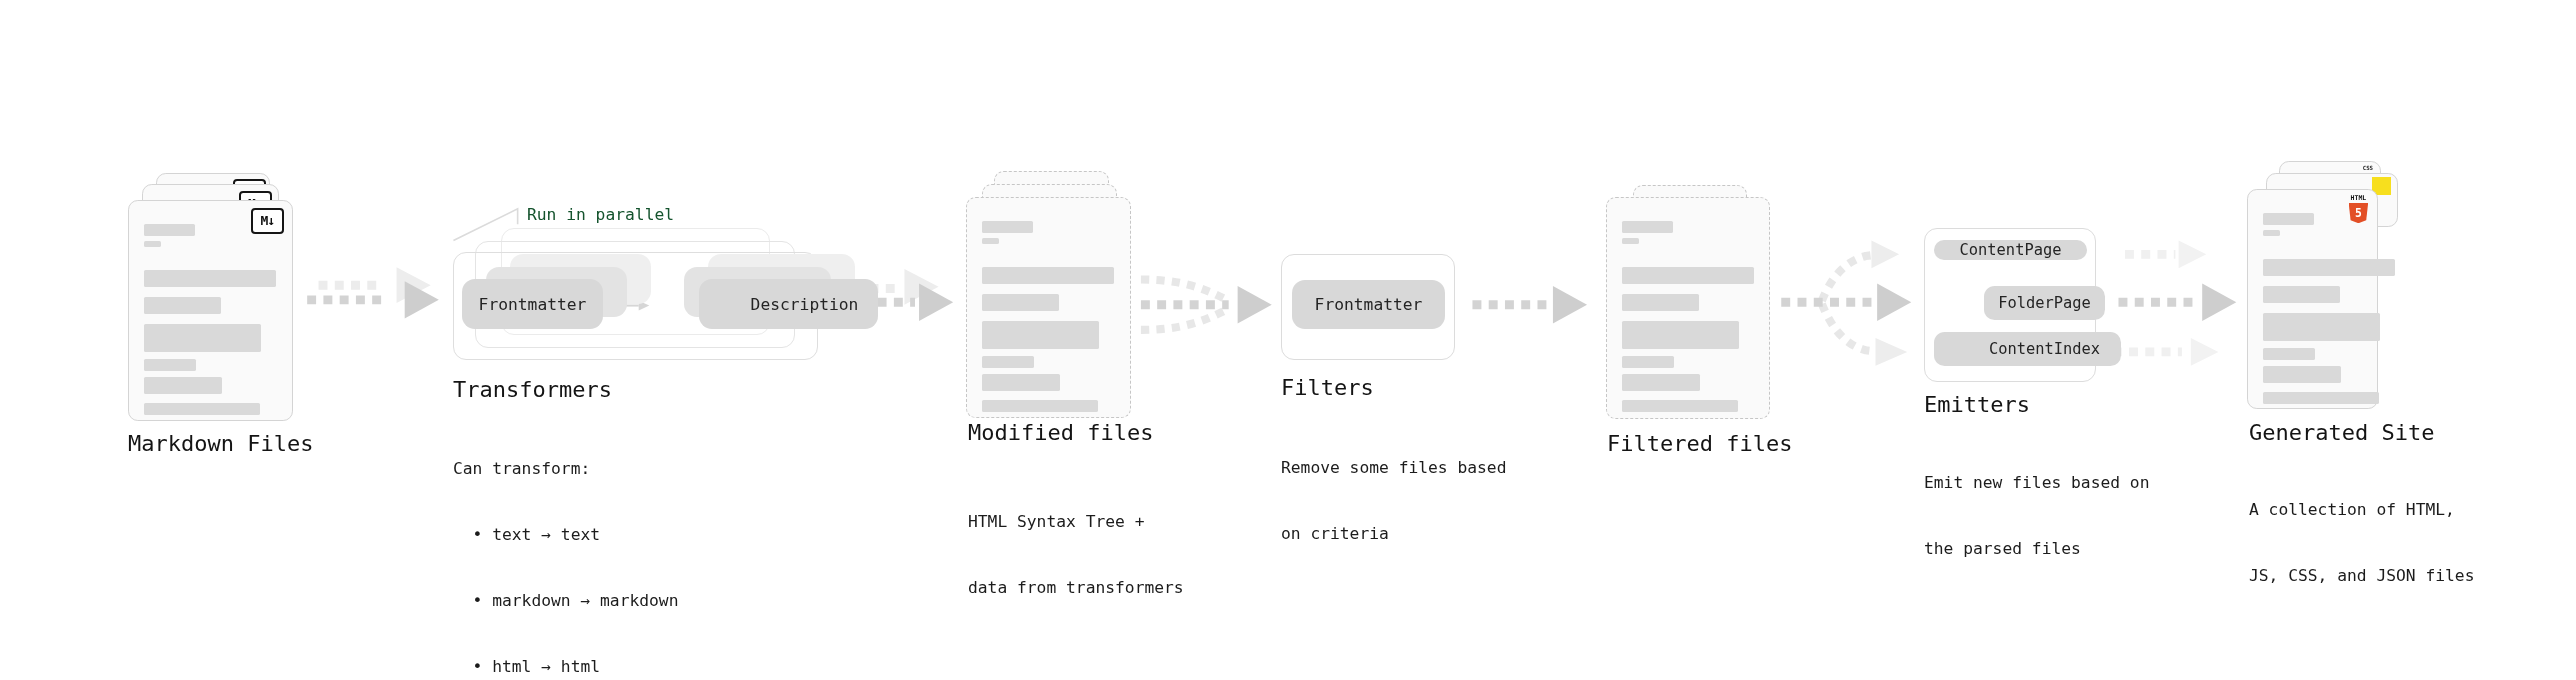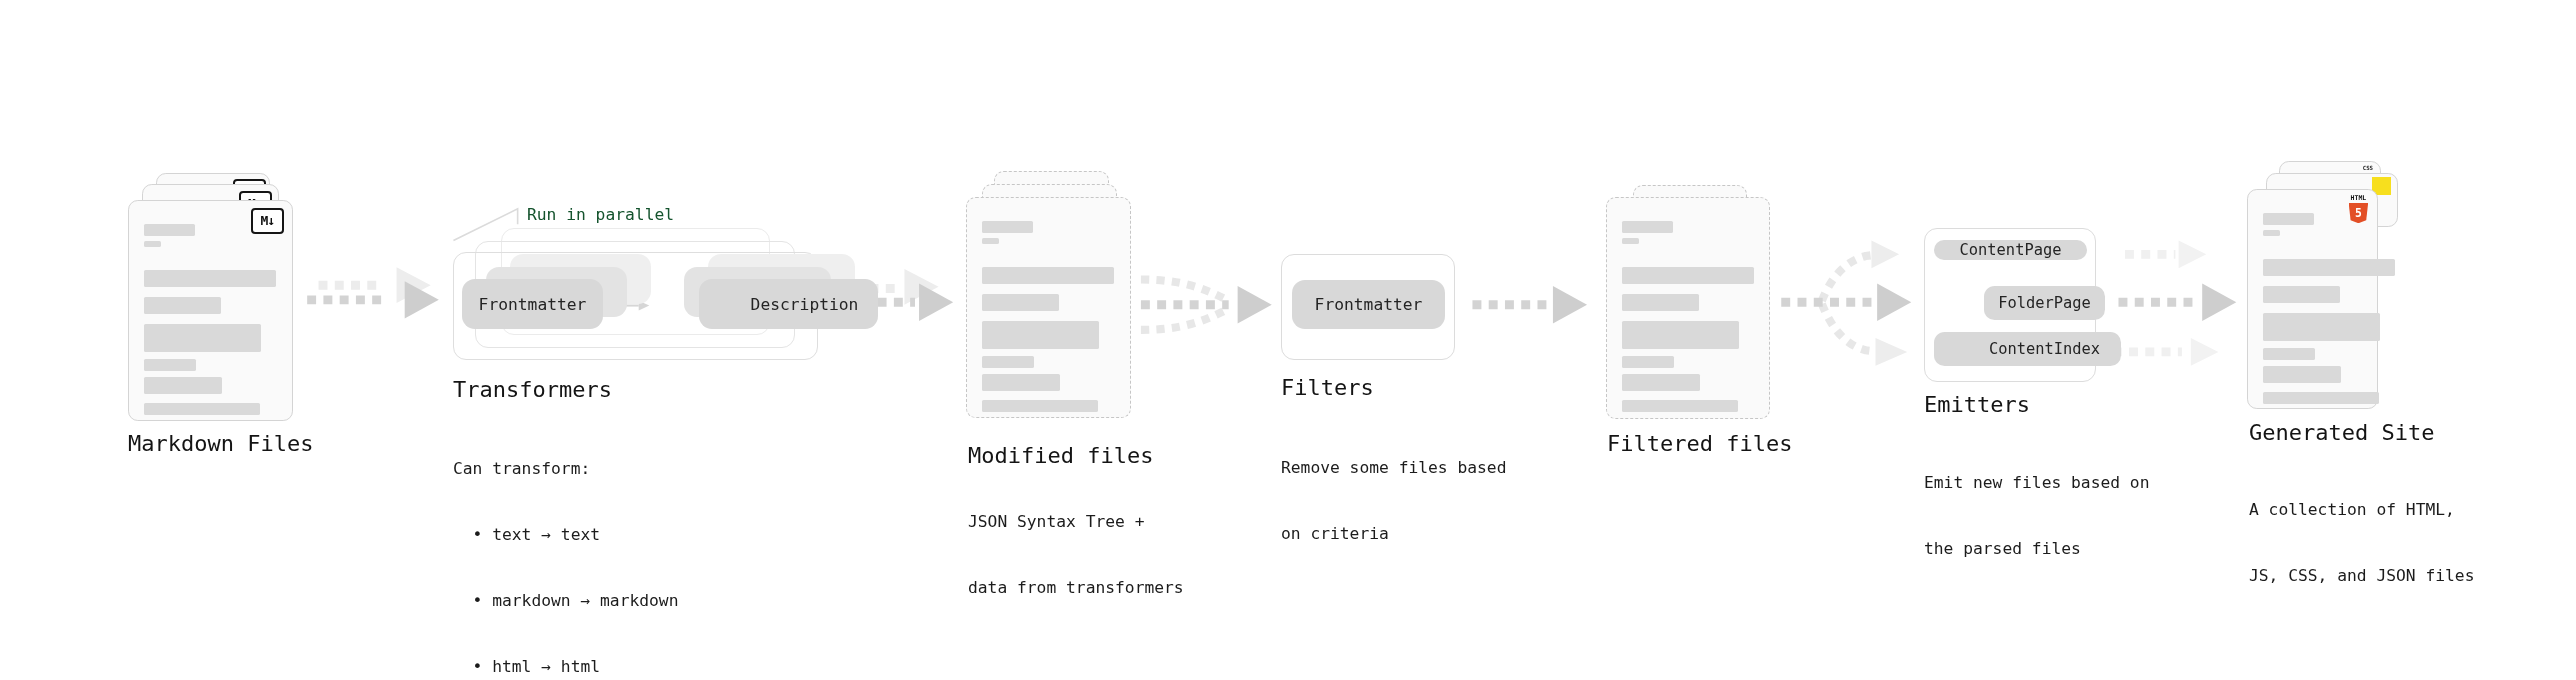--- a/index.html
+++ b/index.html
@@ -162,23 +162,23 @@
       <div class="bar s1"></div>
       <div class="bar s2"></div>
       <div class="bar s3"></div>
       <div class="bar s4"></div>
       <div class="bar s5"></div>
       <div class="bar s6"></div>
       <div class="bar s7"></div>
       <div class="bar s8"></div>
     </div>
   </div>
-  <div class="h" style="left:968px;top:443px;">Modified files</div>
+  <div class="h" style="left:968px;top:420px;">Modified files</div>
   <div class="desc" style="left:968px;top:467px;">
-    <span>JSON Syntax Tree +</span>
+    <span>HTML Syntax Tree +</span>
     <span>data from transformers</span>
   </div>
 
   <div class="wbox" style="left:1281px;top:254px;width:174px;height:106px;"></div>
   <div class="pill" style="left:1292px;top:280px;width:153px;height:49px;">Frontmatter</div>
   <div class="h" style="left:1281px;top:375px;">Filters</div>
   <div class="desc" style="left:1281px;top:413px;">
     <span>Remove some files based</span>
     <span>on criteria</span>
   </div>

